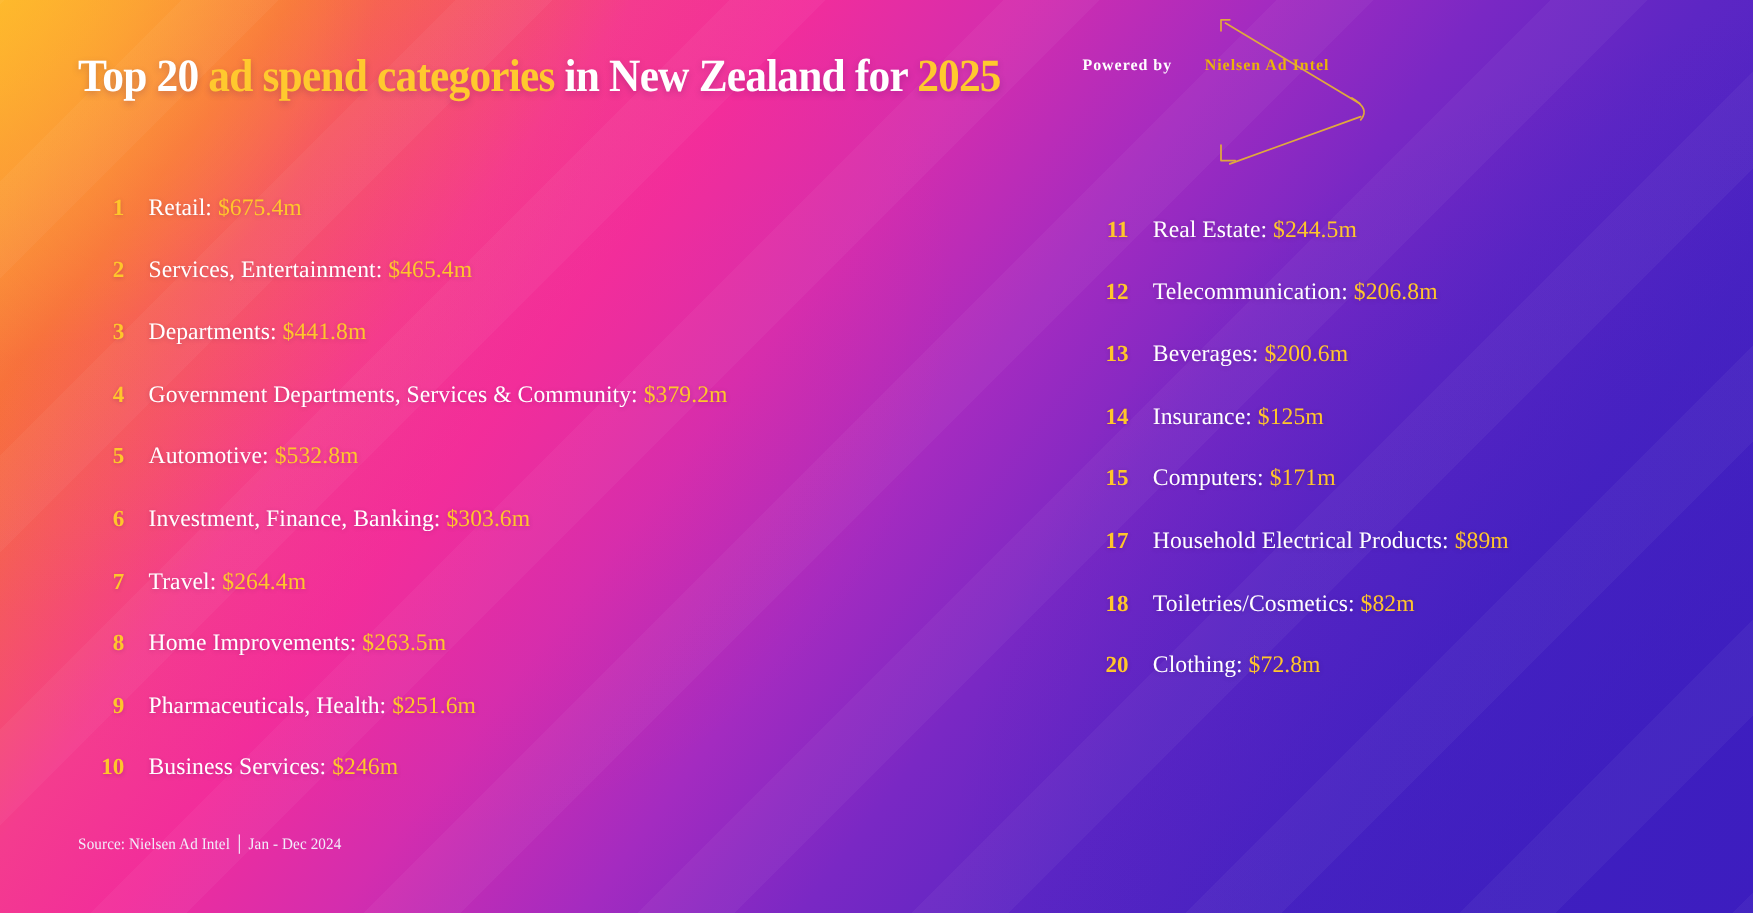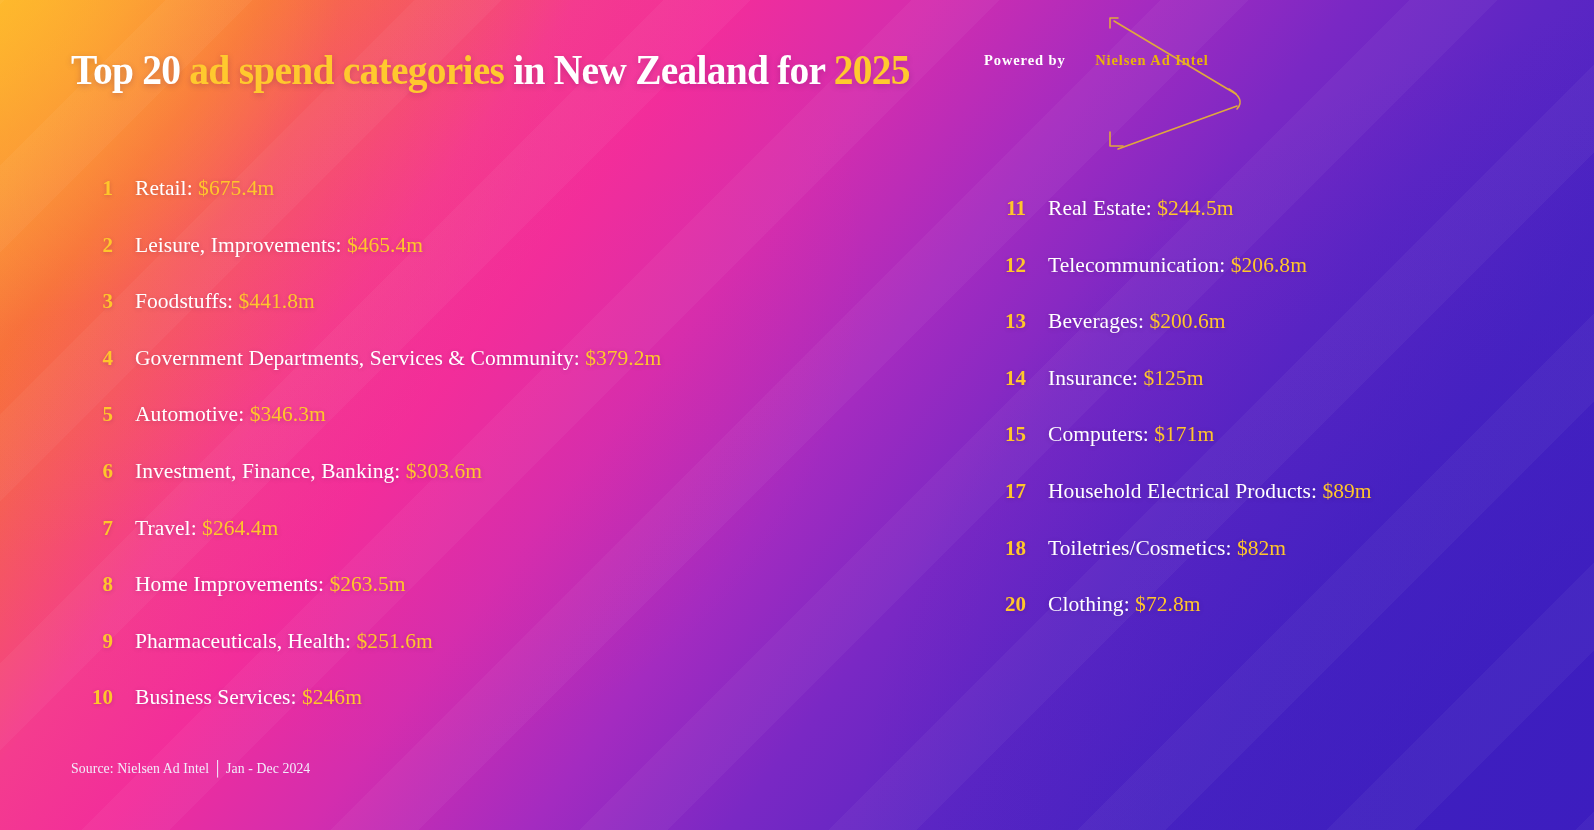--- a/index.html
+++ b/index.html
@@ -206,33 +206,33 @@
 
     <div class="columns">
 
       <div class="col col-left">
         <div class="row">
           <span class="rank">1</span>
           <span class="entry"><span>Retail: </span><span class="amount">$675.4m</span></span>
         </div>
         <div class="row">
           <span class="rank">2</span>
-          <span class="entry"><span>Leisure, Improvements: </span><span class="amount">$465.4m</span></span>
+          <span class="entry"><span>Services, Entertainment: </span><span class="amount">$465.4m</span></span>
         </div>
         <div class="row">
           <span class="rank">3</span>
-          <span class="entry"><span>Foodstuffs: </span><span class="amount">$441.8m</span></span>
+          <span class="entry"><span>Departments: </span><span class="amount">$441.8m</span></span>
         </div>
         <div class="row">
           <span class="rank">4</span>
           <span class="entry"><span>Government Departments, Services &amp; Community: </span><span class="amount">$379.2m</span></span>
         </div>
         <div class="row">
           <span class="rank">5</span>
-          <span class="entry"><span>Automotive: </span><span class="amount">$346.3m</span></span>
+          <span class="entry"><span>Automotive: </span><span class="amount">$532.8m</span></span>
         </div>
         <div class="row">
           <span class="rank">6</span>
           <span class="entry"><span>Investment, Finance, Banking: </span><span class="amount">$303.6m</span></span>
         </div>
         <div class="row">
           <span class="rank">7</span>
           <span class="entry"><span>Travel: </span><span class="amount">$264.4m</span></span>
         </div>
         <div class="row">

